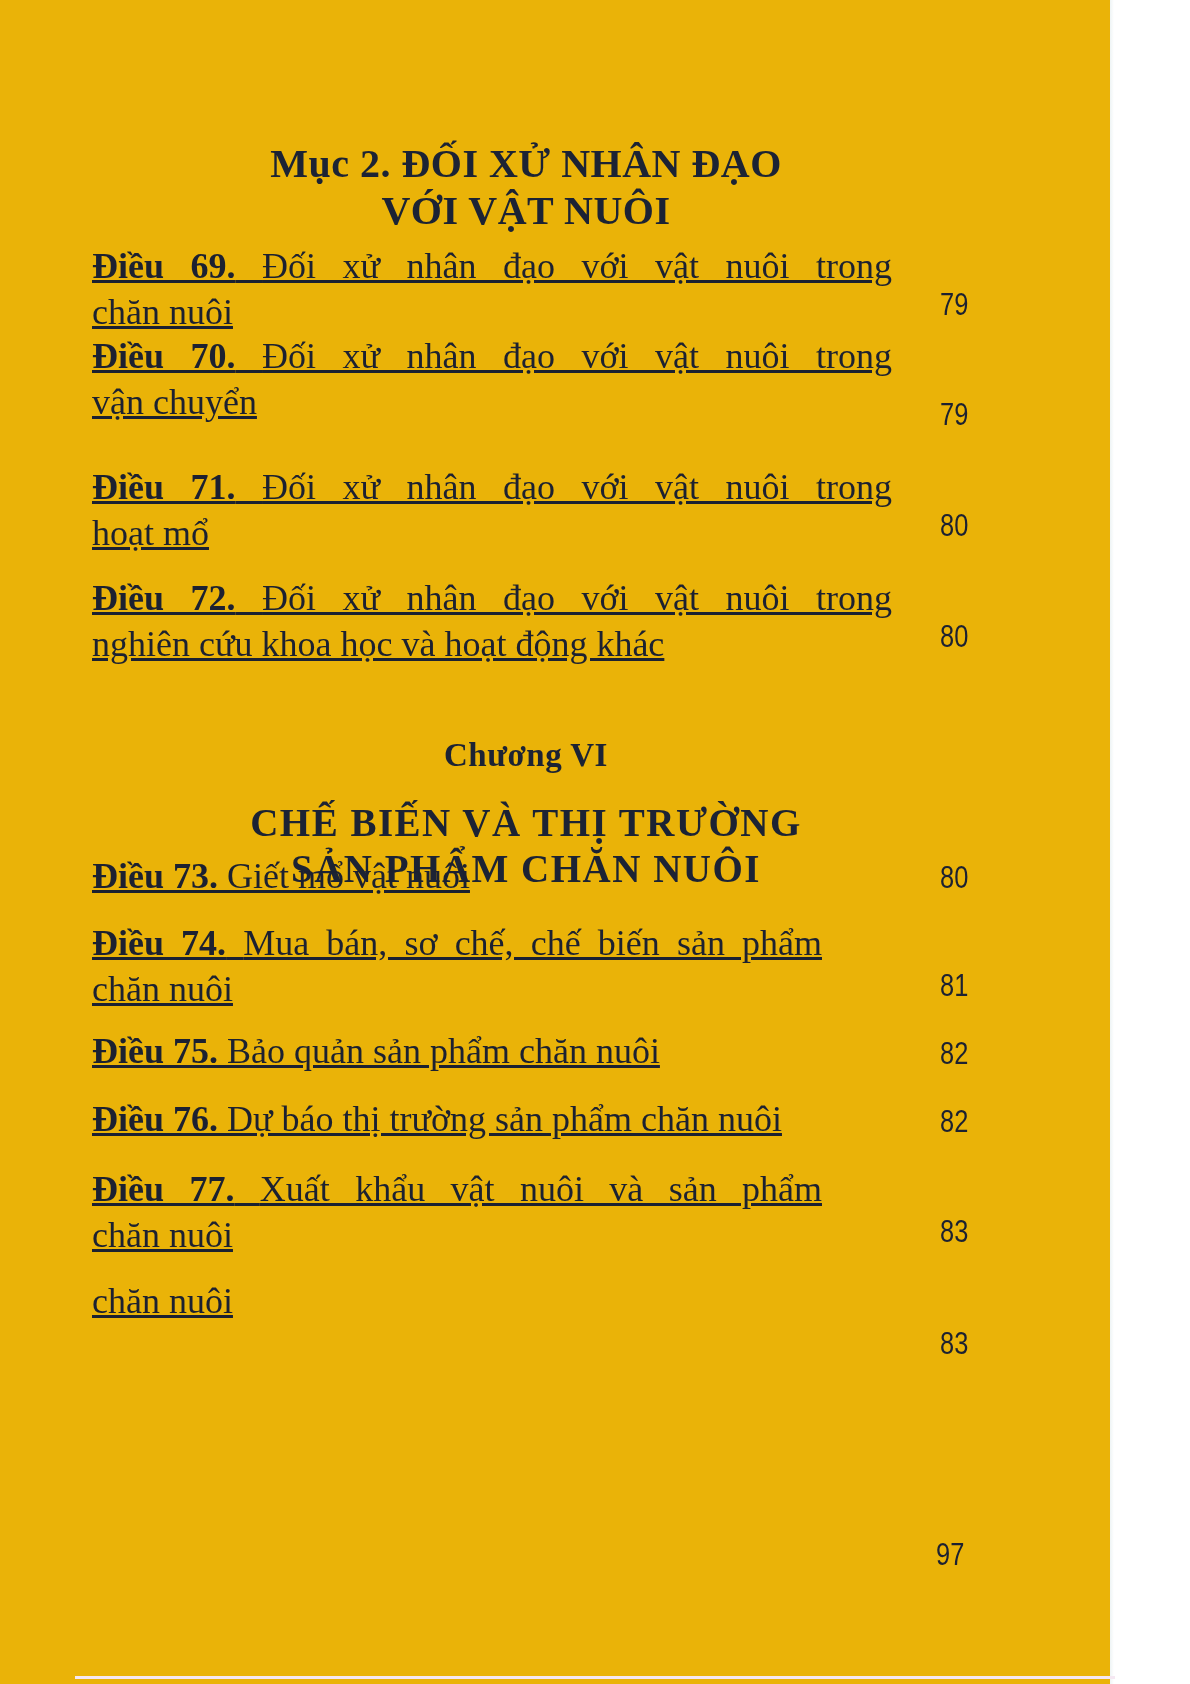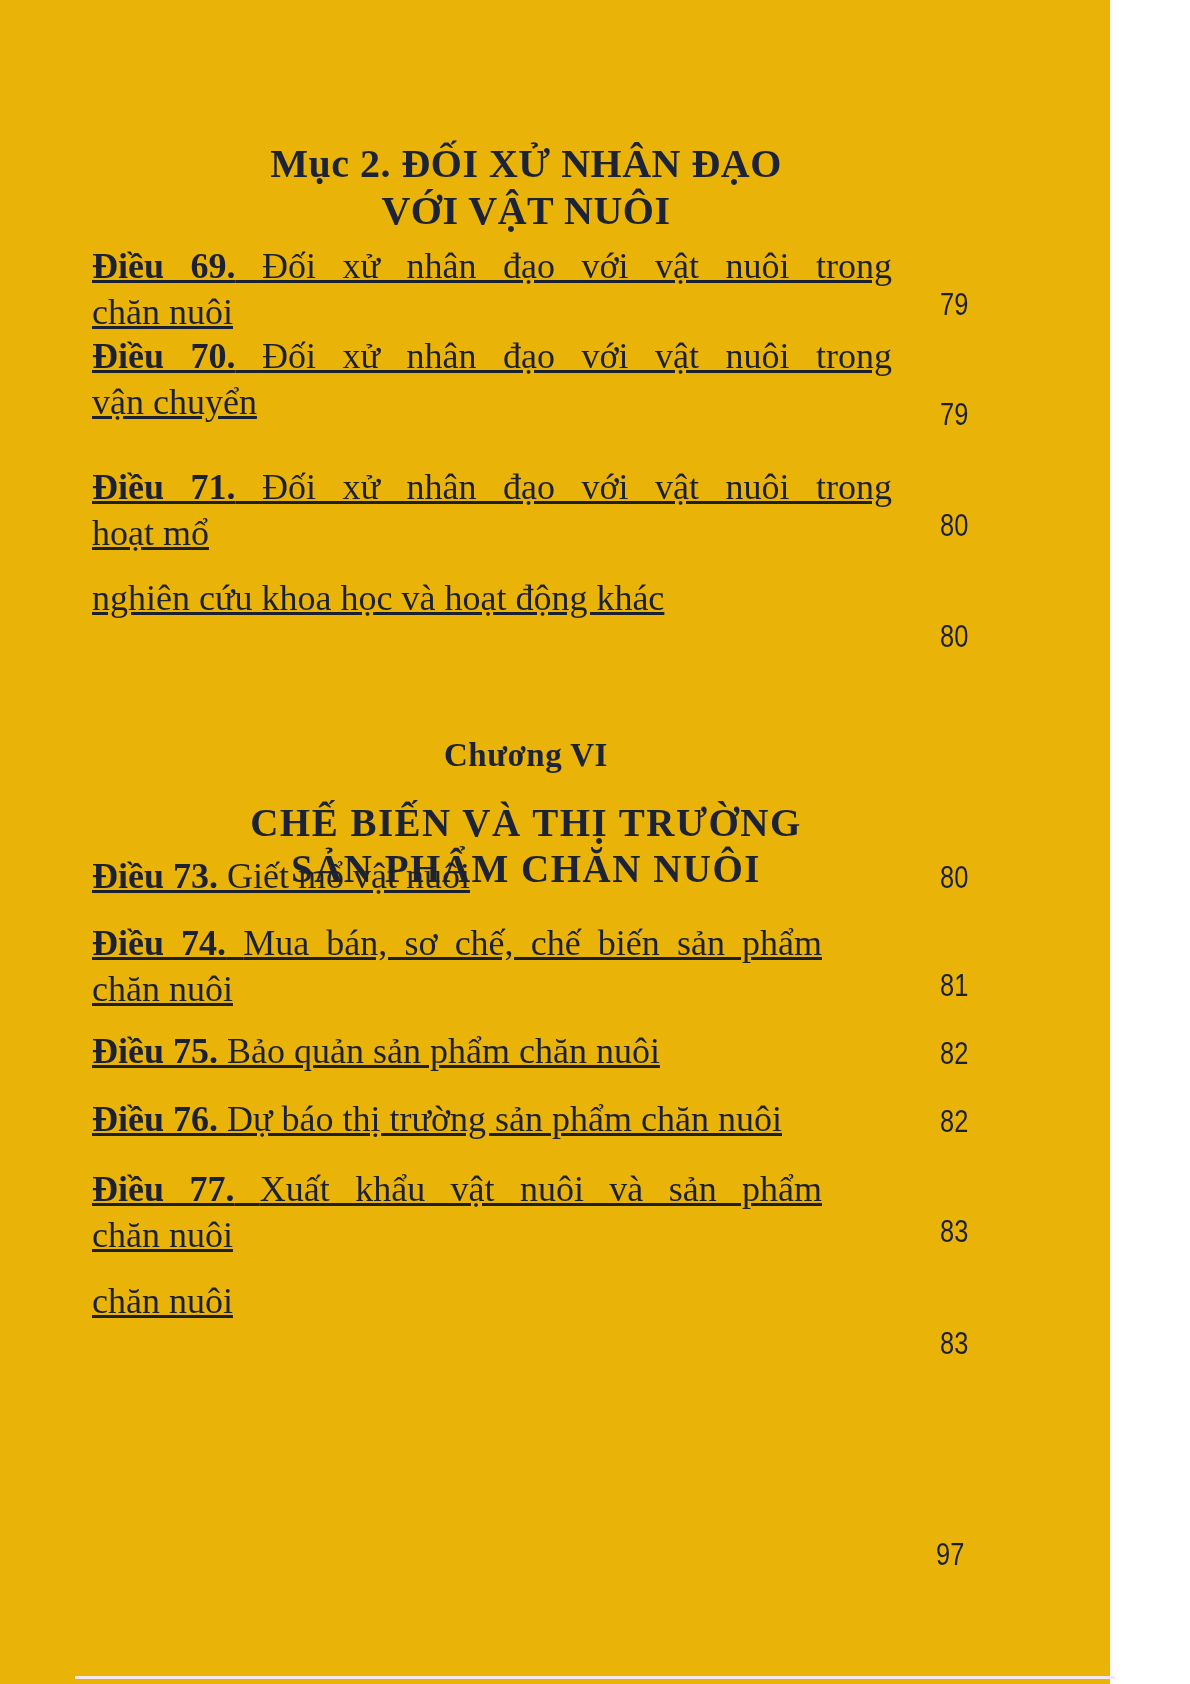--- a/index.html
+++ b/index.html
@@ -66,20 +66,21 @@
   </div>
   <div class="pg" style="top:397px;">79</div>
 
   <div class="entry" style="top:464px;">
     <span class="line1"><span class="lbl">Điều 71.</span> <span>Đối xử nhân đạo với vật nuôi trong</span></span>
     <span class="line2">hoạt mổ</span>
   </div>
   <div class="pg" style="top:508px;">80</div>
 
   <div class="entry" style="top:575px;">
+    <span class="line1"><span class="lbl">Điều 72.</span> <span>Đối xử nhân đạo với vật nuôi trong</span></span>
     <span class="line2">nghiên cứu khoa học và hoạt động khác</span>
   </div>
   <div class="pg" style="top:619px;">80</div>
 
   <div class="heading h-chuong">Chương VI</div>
   <div class="heading h-chapter">
     <div>CHẾ BIẾN VÀ THỊ TRƯỜNG</div>
     <div>SẢN PHẨM CHĂN NUÔI</div>
   </div>
 

